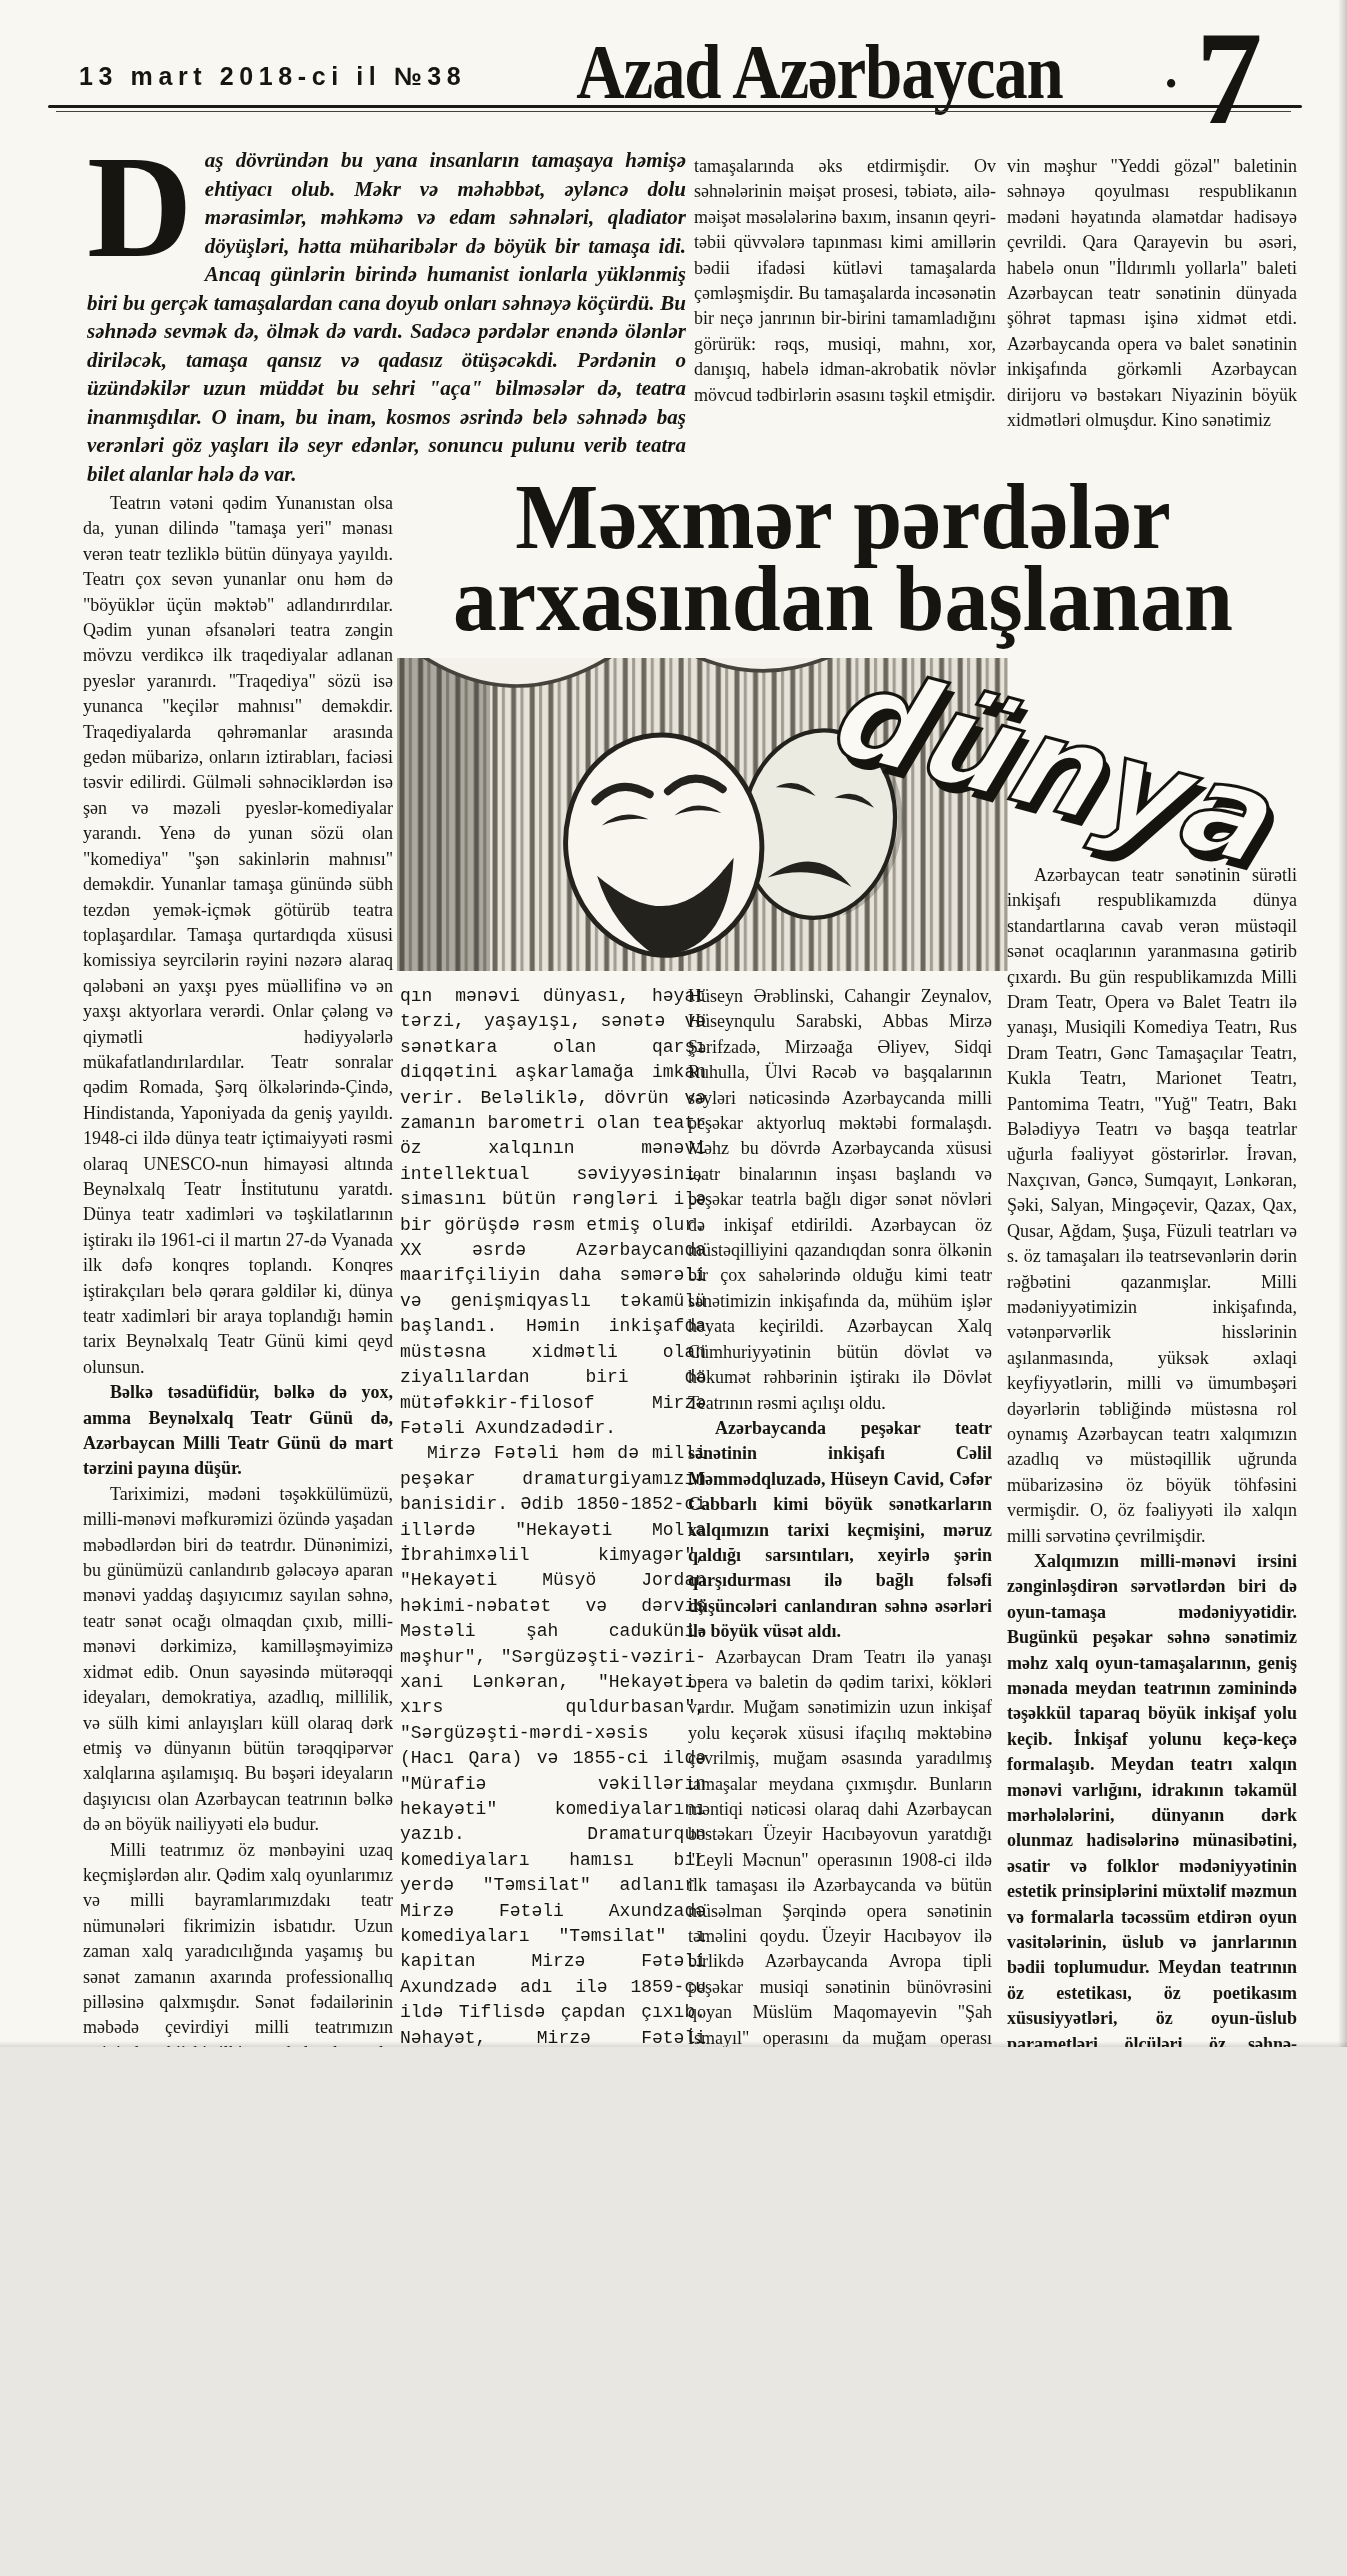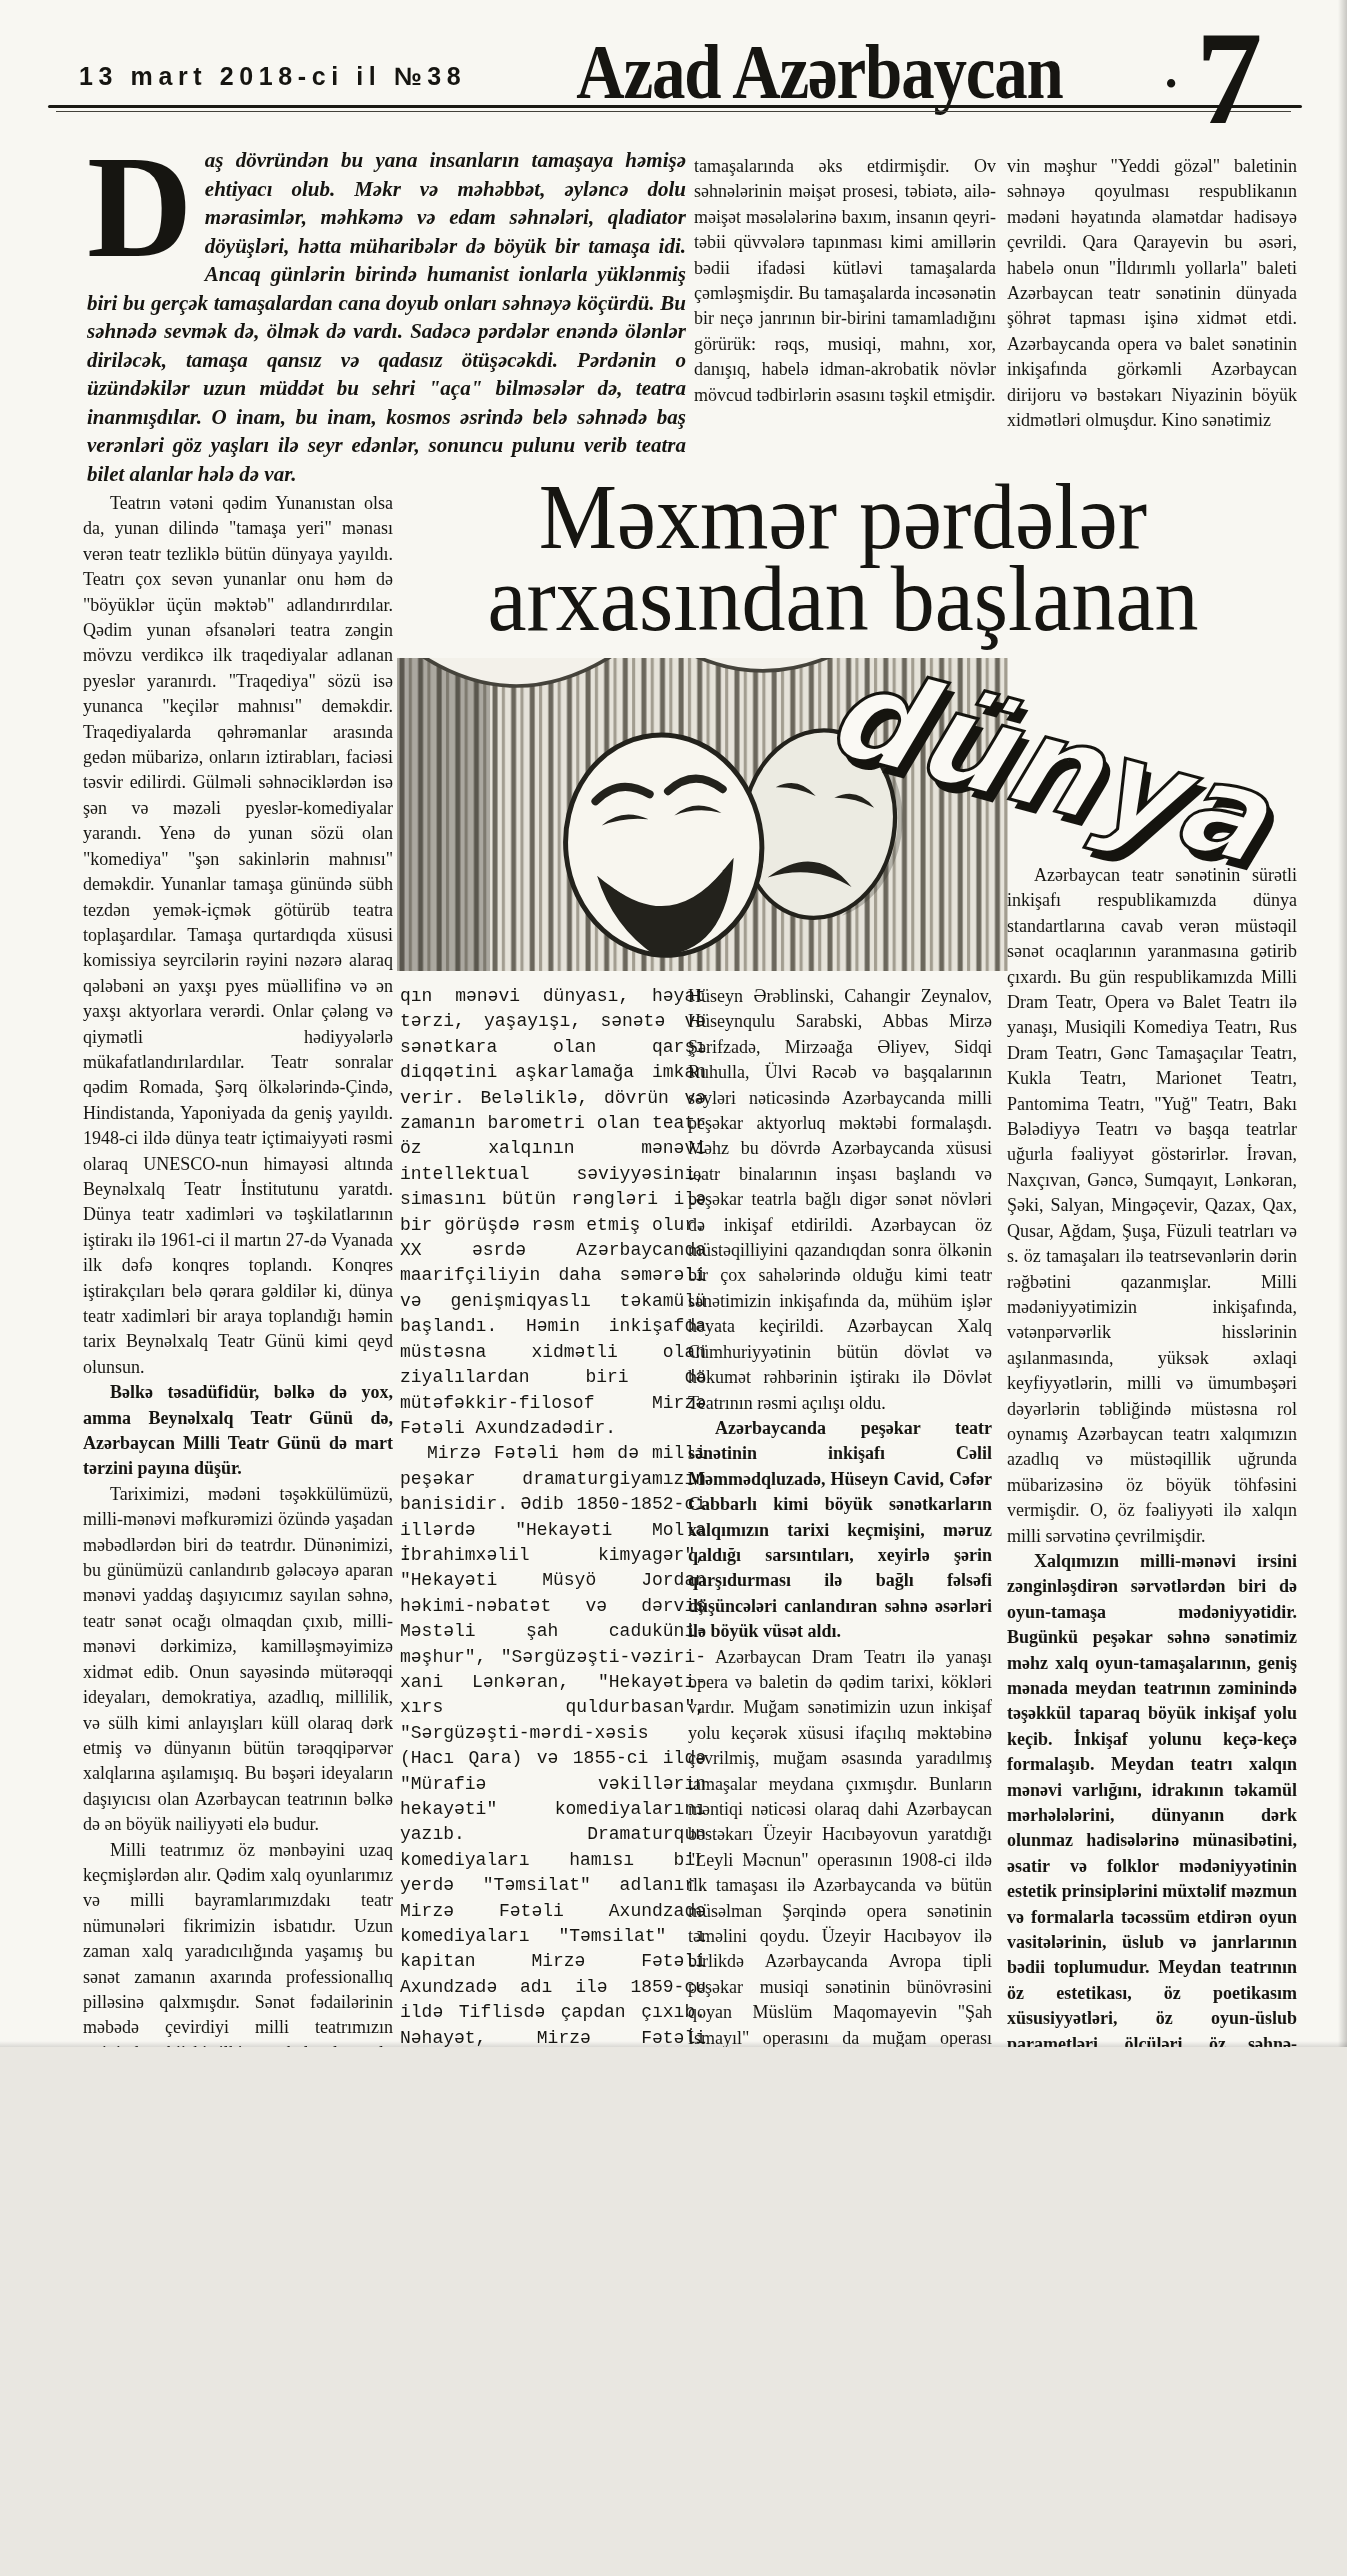--- a/index.html
+++ b/index.html
@@ -29,21 +29,21 @@
 
   .lede{left:87px;top:146px;width:599px;height:348px;}
   .lede p{font-size:21px;line-height:28.5px;font-weight:700;font-style:italic;}
   .dropcap{float:left;font-size:146px;line-height:115px;font-weight:700;font-style:normal;
            padding:3.7px 12.4px 0 0;}
 
   .col3top{left:694px;top:154px;width:302px;height:273px;}
   .col4top{left:1007px;top:154px;width:290px;height:338px;}
 
   .headline{position:absolute;left:382px;top:477px;width:922px;text-align:center;
-            font-weight:400;line-height:82px;z-index:2;}
+            font-weight:700;line-height:82px;z-index:2;}
   .headline div{font-size:88px;transform:scaleY(1.05);}
 
   .masks{position:absolute;left:397px;top:658px;width:611px;height:313px;}
   .dunya{position:absolute;left:868px;top:639px;width:459px;height:285px;z-index:3;pointer-events:none;}
   .dunya span{display:inline-block;transform:rotate(15deg) skewX(-5deg);transform-origin:left top;
       font-family:"DejaVu Sans","Liberation Sans",sans-serif;font-weight:800;font-style:italic;
       font-size:127px;letter-spacing:1.2px;color:#faf9f4;
       -webkit-text-stroke:3.1px #15140f;text-shadow:8.7px 7.4px 0 #15140f;}
 
   .col1{left:83px;top:491px;width:310px;height:2060px;}

